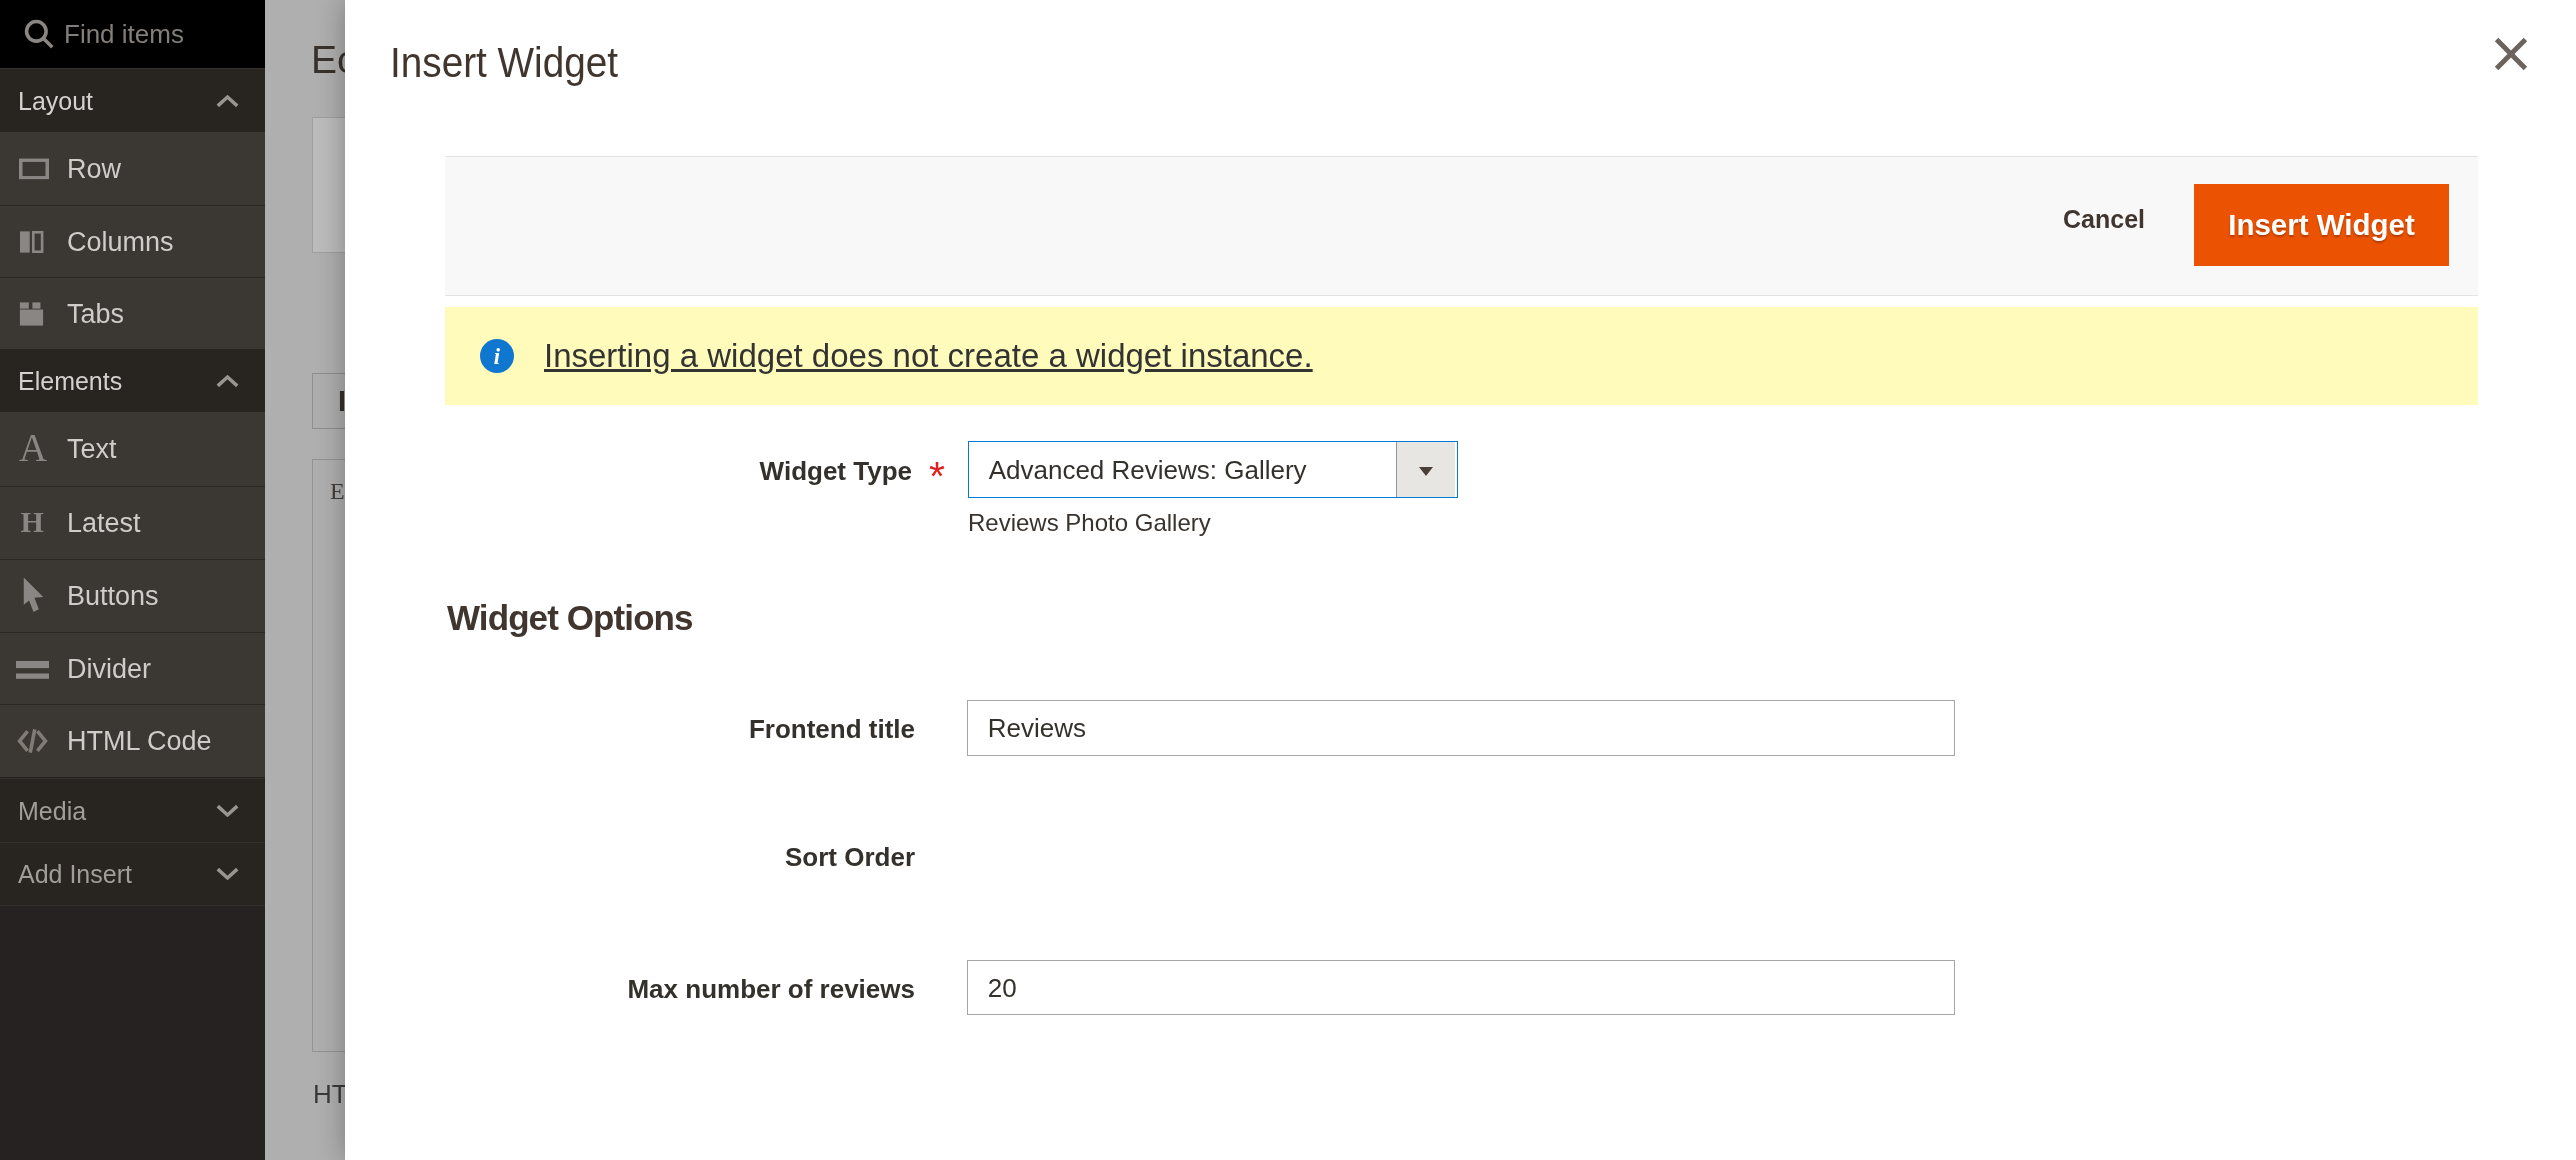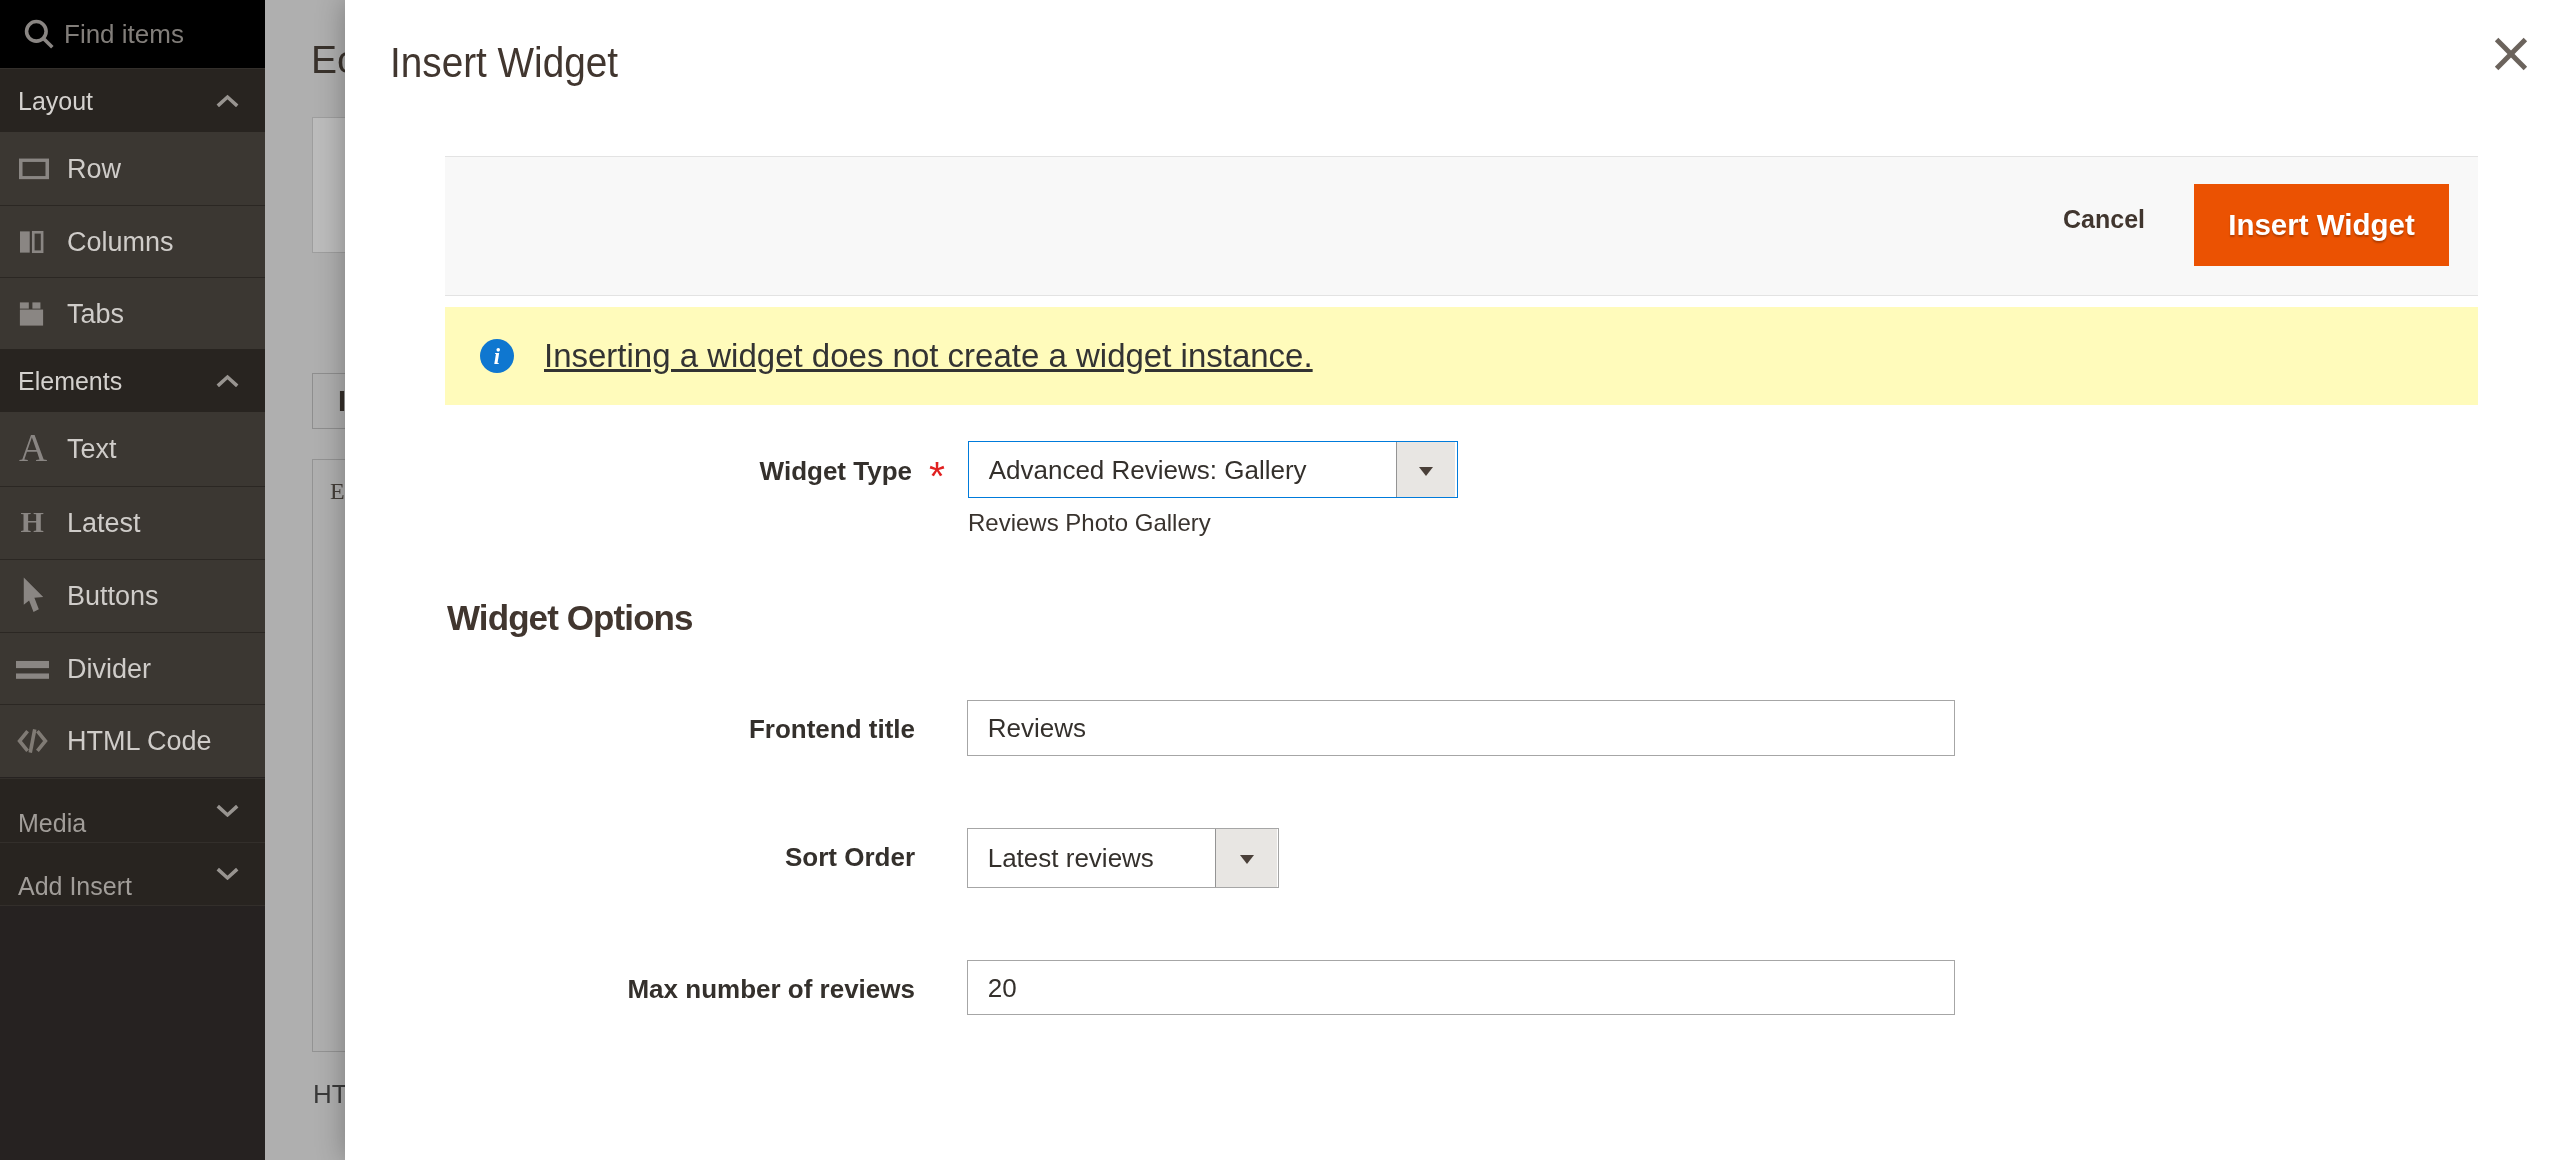--- a/index.html
+++ b/index.html
@@ -6,21 +6,21 @@
   html,body { width:2576px; height:1160px; overflow:hidden; }
   body { font-family:"Liberation Sans", sans-serif; }
   #app { position:relative; width:2576px; height:1160px; background:#fff; }
   .abs { position:absolute; }
 
   
   #sidebar { left:0; top:0; width:265px; height:1160px; background:#262221; }
   .srow { position:absolute; left:0; width:265px; }
   .hdr  { background:#282420; }
   .hdr .htext { position:absolute; left:18px; top:50%; transform:translateY(-50%); font-size:25px; color:#d4d1ce; }
-  .hdr.dim .htext { color:#a19d99;margin-top:12px; }
+  .hdr.dim .htext { color:#a19d99; }
   .chev { position:absolute; right:26px; top:50%; transform:translateY(-50%); }
   .item { background:#3b3732; border-top:1.8px solid #2b2723; }
   .item .itext { position:absolute; left:67px; top:50%; transform:translateY(-50%); font-size:27px; color:#cfccc9; }
   .icon { position:absolute; left:19px; top:50%; transform:translateY(-50%); }
 
   
   #strip { left:265px; top:0; width:81px; height:1160px; background:#afafaf; overflow:hidden; }
 
   
   #modal { left:345px; top:0; width:2231px; height:1160px; background:#fff; box-shadow:0 0 27px rgba(0,0,0,.3); }
@@ -171,26 +171,20 @@
     <div class="fnote" style="left:623px;top:509px;">Reviews Photo Gallery</div>
 
     <div style="position:absolute;left:102px;top:598px;font-size:35px;letter-spacing:-0.9px;font-weight:bold;color:#41362f;">Widget Options</div>
 
     <div class="flabel" style="left:212px;top:714px;">Frontend title</div>
     <div class="control" style="left:622px;top:700px;width:988px;height:56px;border:1.8px solid #a6a6a6;">
       <div class="ctext">Reviews</div>
     </div>
 
     <div class="flabel" style="left:212px;top:842px;">Sort Order</div>
-    <div class="control" style="left:622px;top:828px;width:312px;height:60px;border:1.8px solid #a6a6a6;">
-      <div class="ctext">Latest reviews</div>
-      <div class="arrowbox" style="left:247px;width:62px;border-left:1.8px solid #949494;">
-          <div class="tri"></div>
-        </div>
-    </div>
 
     <div class="flabel" style="left:212px;top:974px;">Max number of reviews</div>
     <div class="control" style="left:622px;top:960px;width:988px;height:55px;border:1.8px solid #a6a6a6;">
       <div class="ctext">20</div>
     </div>
   </div>
 
 </div>
 
 

